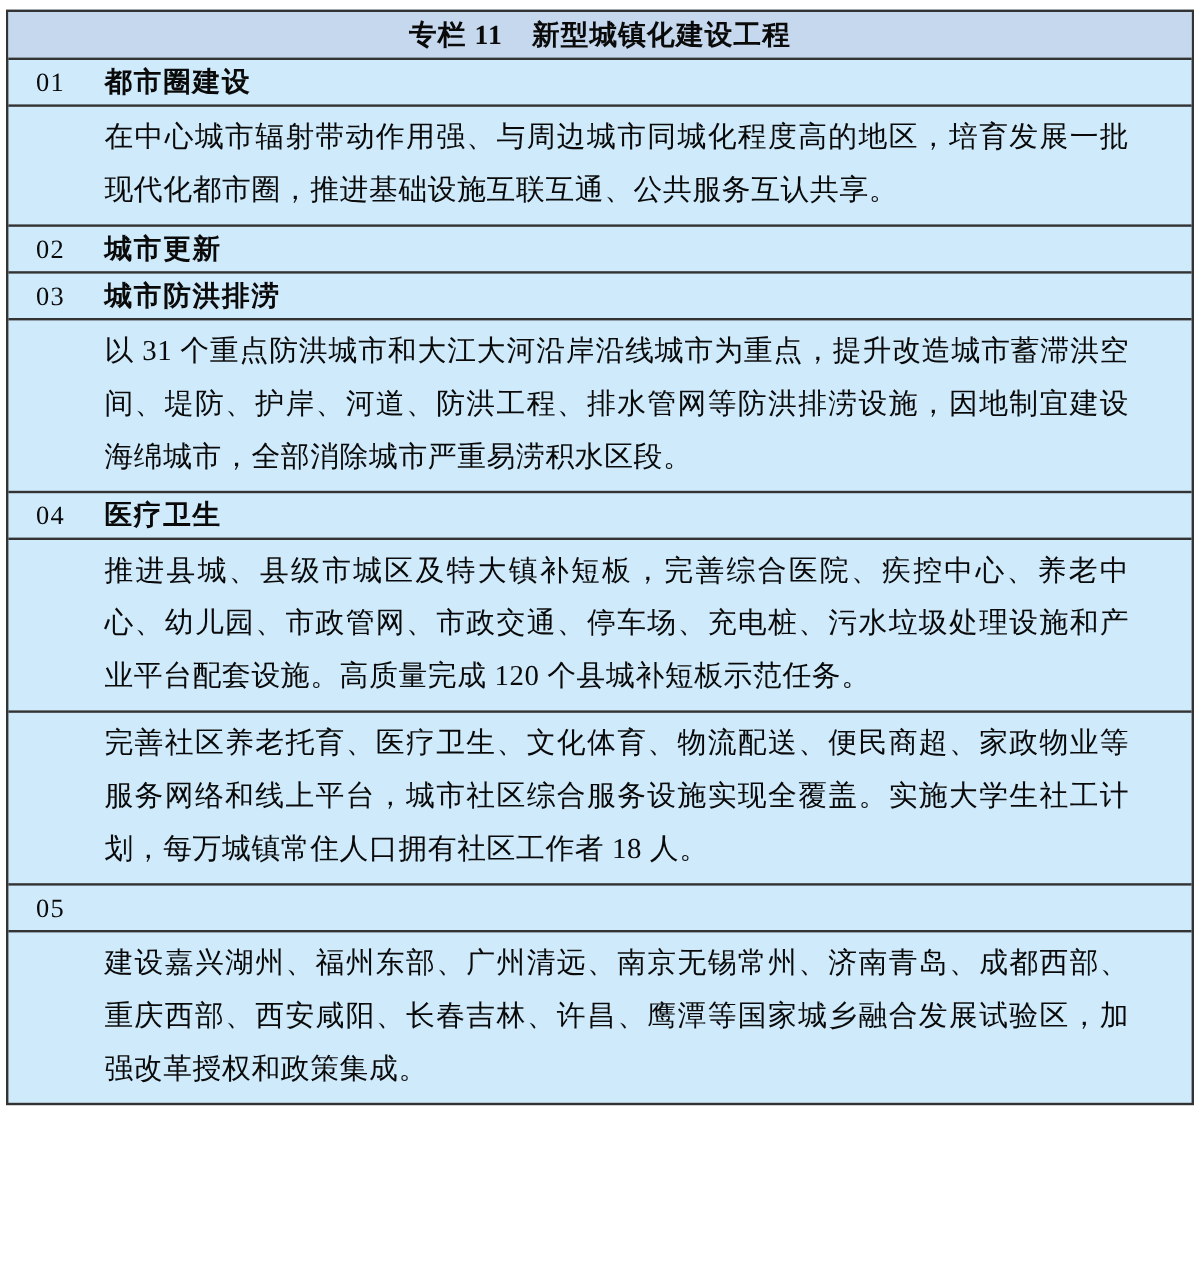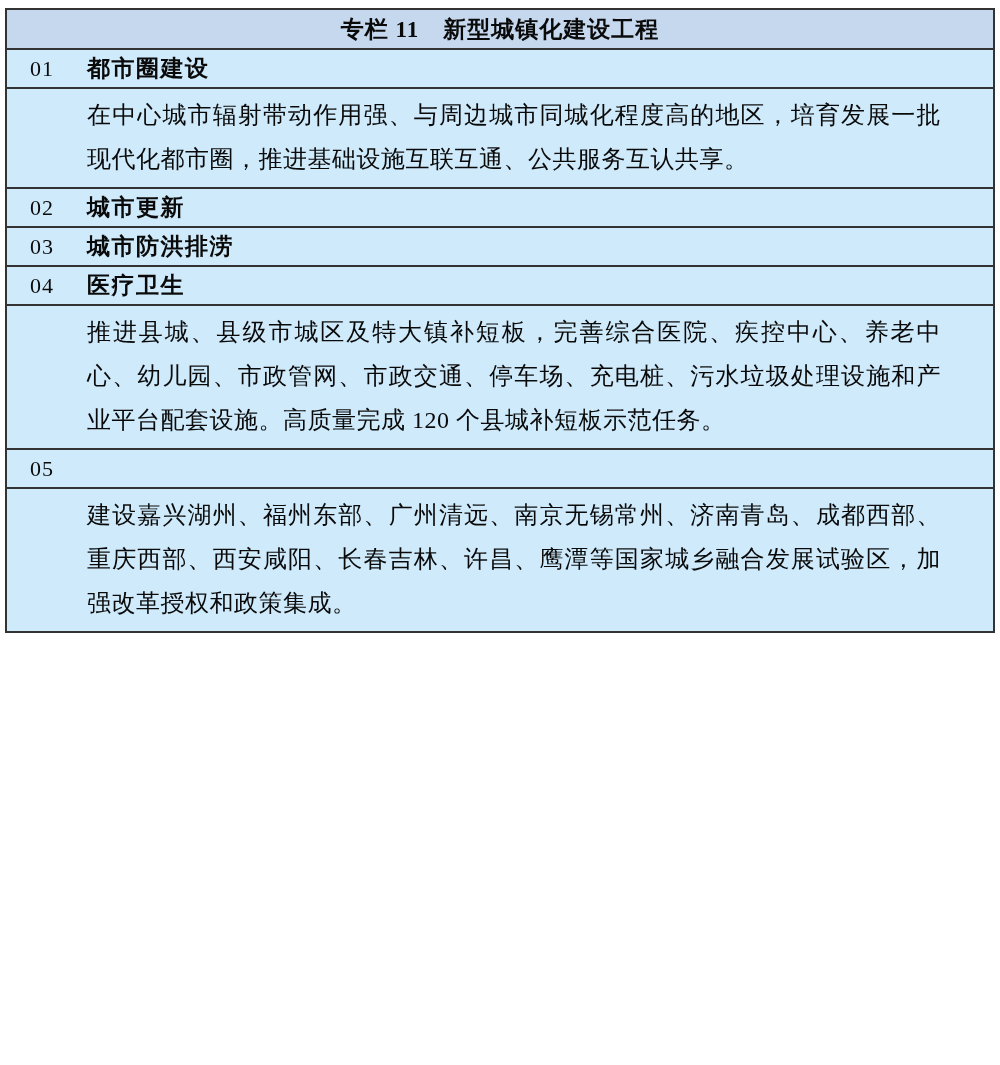--- a/index.html
+++ b/index.html
@@ -59,26 +59,28 @@
 
   <div class="header-row">
     <span class="num">02</span>
     <span class="head">城市更新</span>
   </div>
 
   <div class="header-row">
     <span class="num">03</span>
     <span class="head">城市防洪排涝</span>
   </div>
+  <div class="desc-row">以 31 个重点防洪城市和大江大河沿岸沿线城市为重点，提升改造城市蓄滞洪空间、堤防、护岸、河道、防洪工程、排水管网等防洪排涝设施，因地制宜建设海绵城市，全部消除城市严重易涝积水区段。</div>
 
   <div class="header-row">
     <span class="num">04</span>
     <span class="head">医疗卫生</span>
   </div>
   <div class="desc-row">推进县城、县级市城区及特大镇补短板，完善综合医院、疾控中心、养老中心、幼儿园、市政管网、市政交通、停车场、充电桩、污水垃圾处理设施和产业平台配套设施。高质量完成 120 个县城补短板示范任务。</div>
 
+  <div class="desc-row">完善社区养老托育、医疗卫生、文化体育、物流配送、便民商超、家政物业等服务网络和线上平台，城市社区综合服务设施实现全覆盖。实施大学生社工计划，每万城镇常住人口拥有社区工作者 18 人。</div>
 
   <div class="header-row">
     <span class="num">05</span>
   </div>
   <div class="desc-row">建设嘉兴湖州、福州东部、广州清远、南京无锡常州、济南青岛、成都西部、重庆西部、西安咸阳、长春吉林、许昌、鹰潭等国家城乡融合发展试验区，加强改革授权和政策集成。</div>
 
 </div>
 
 </body></html>

